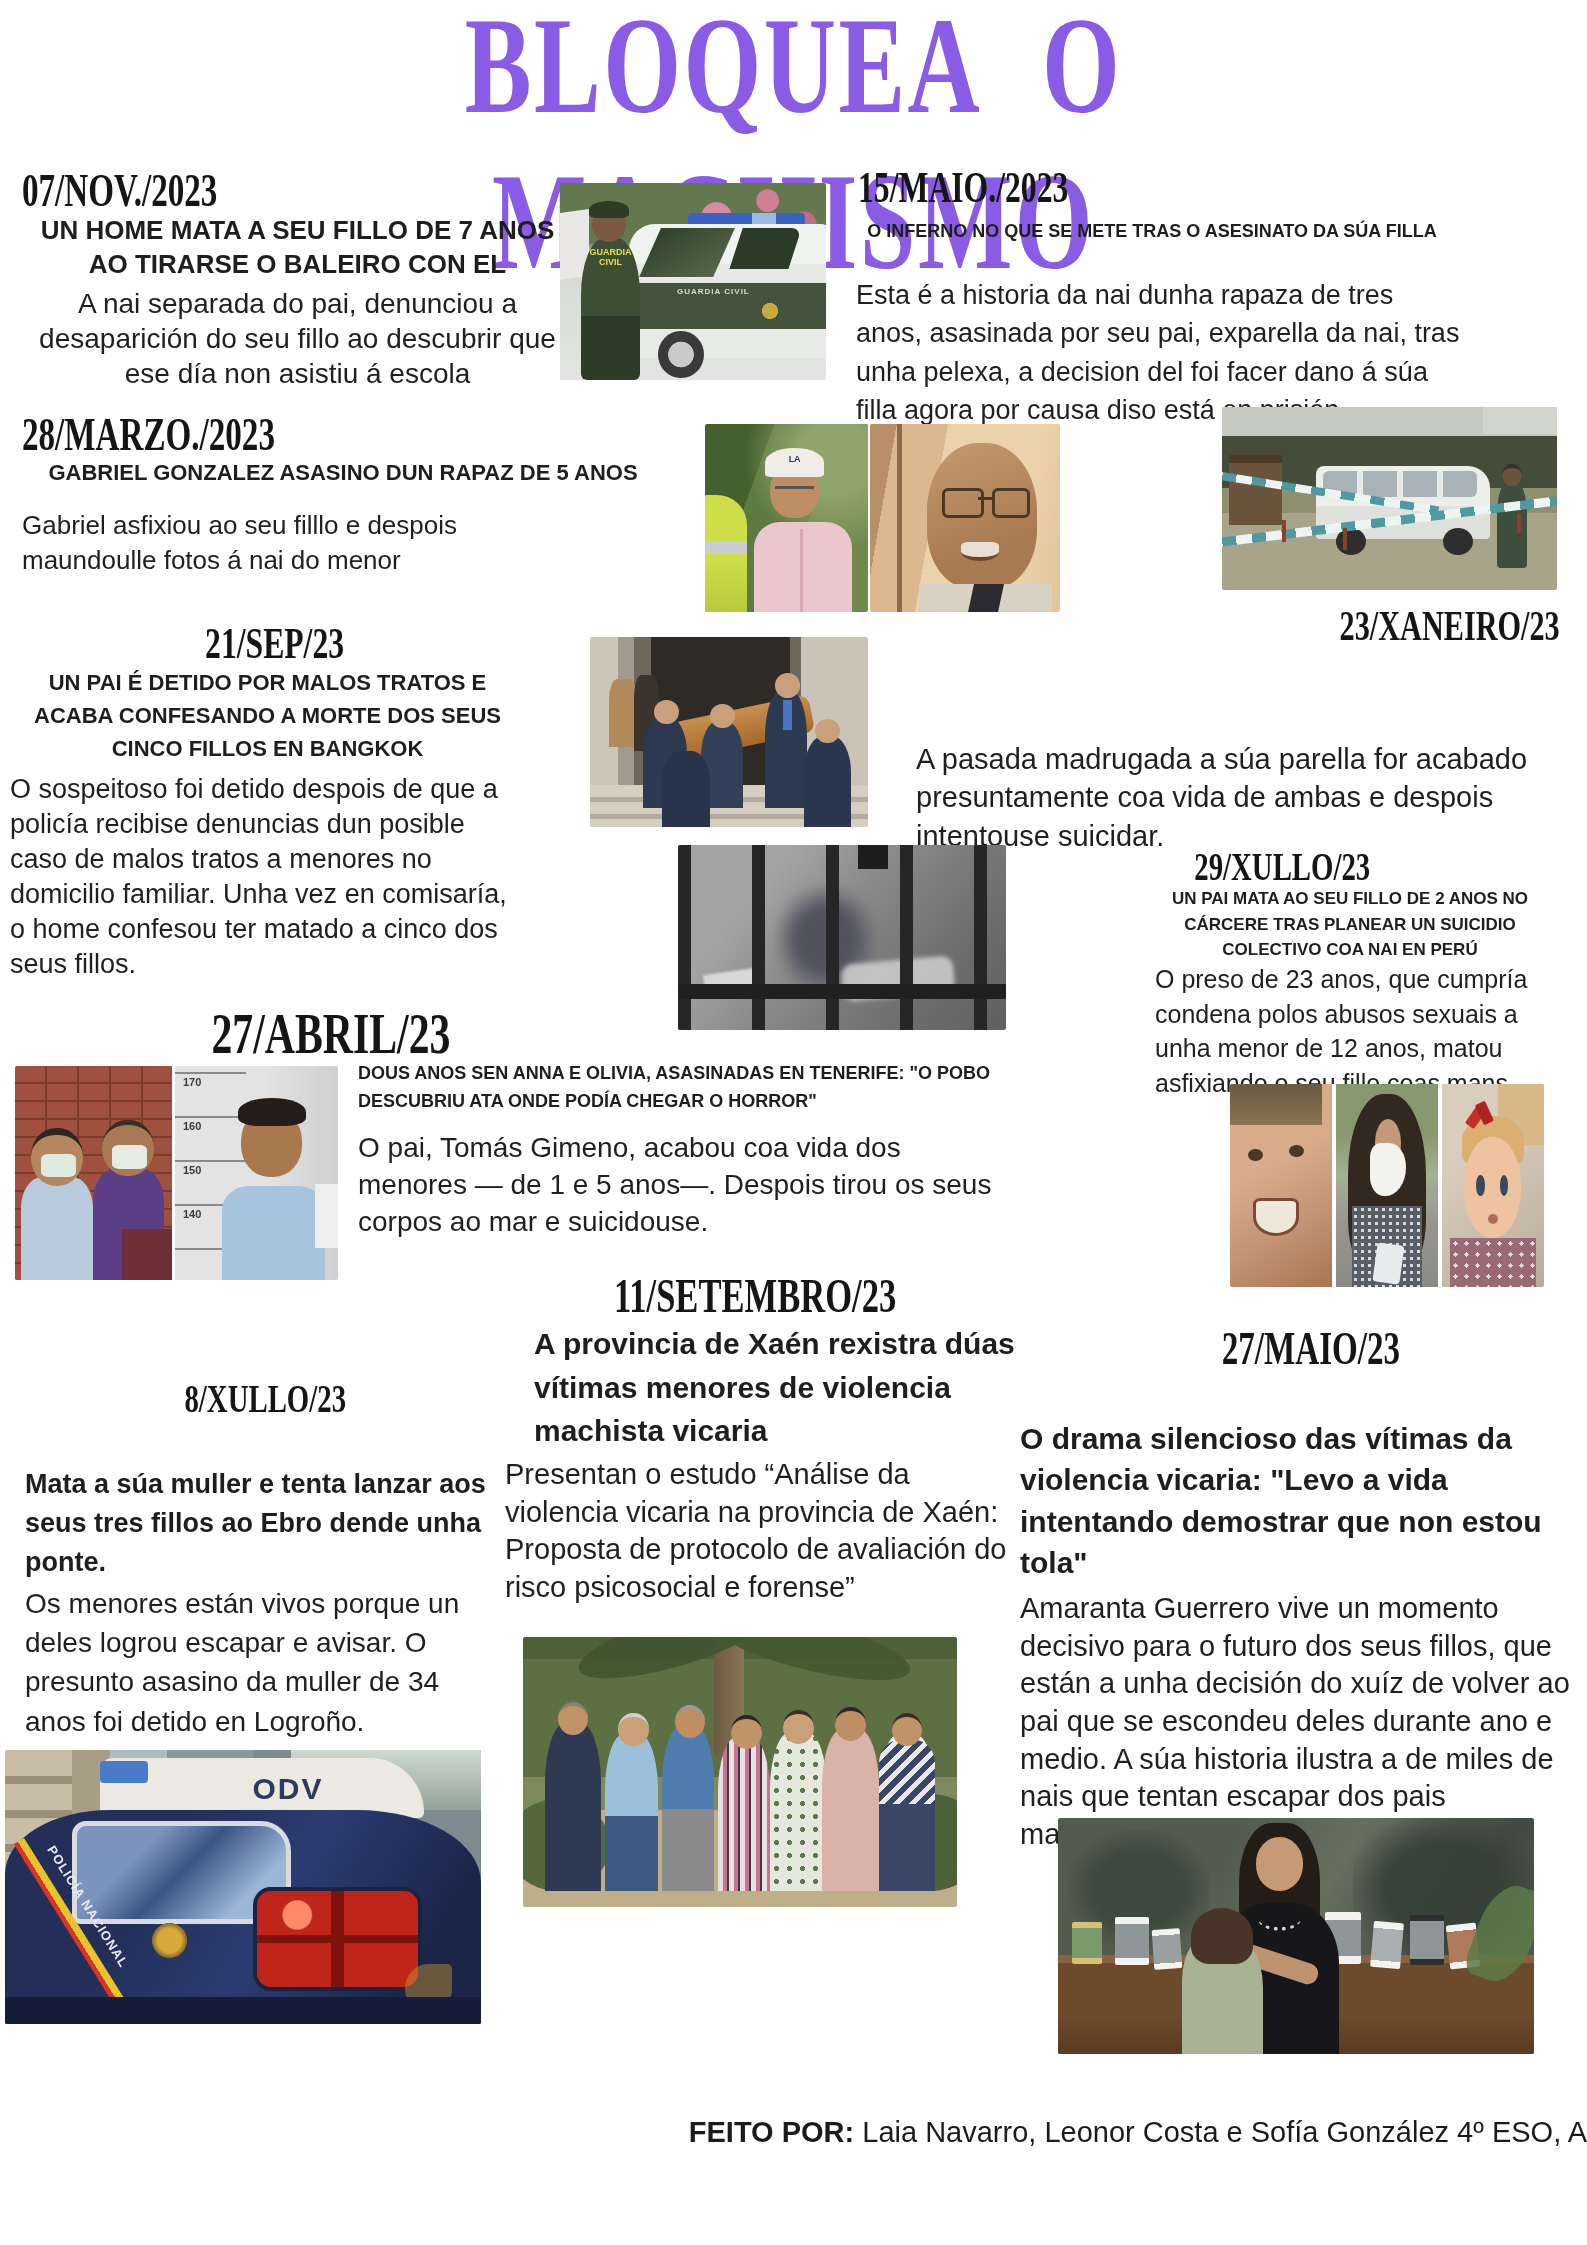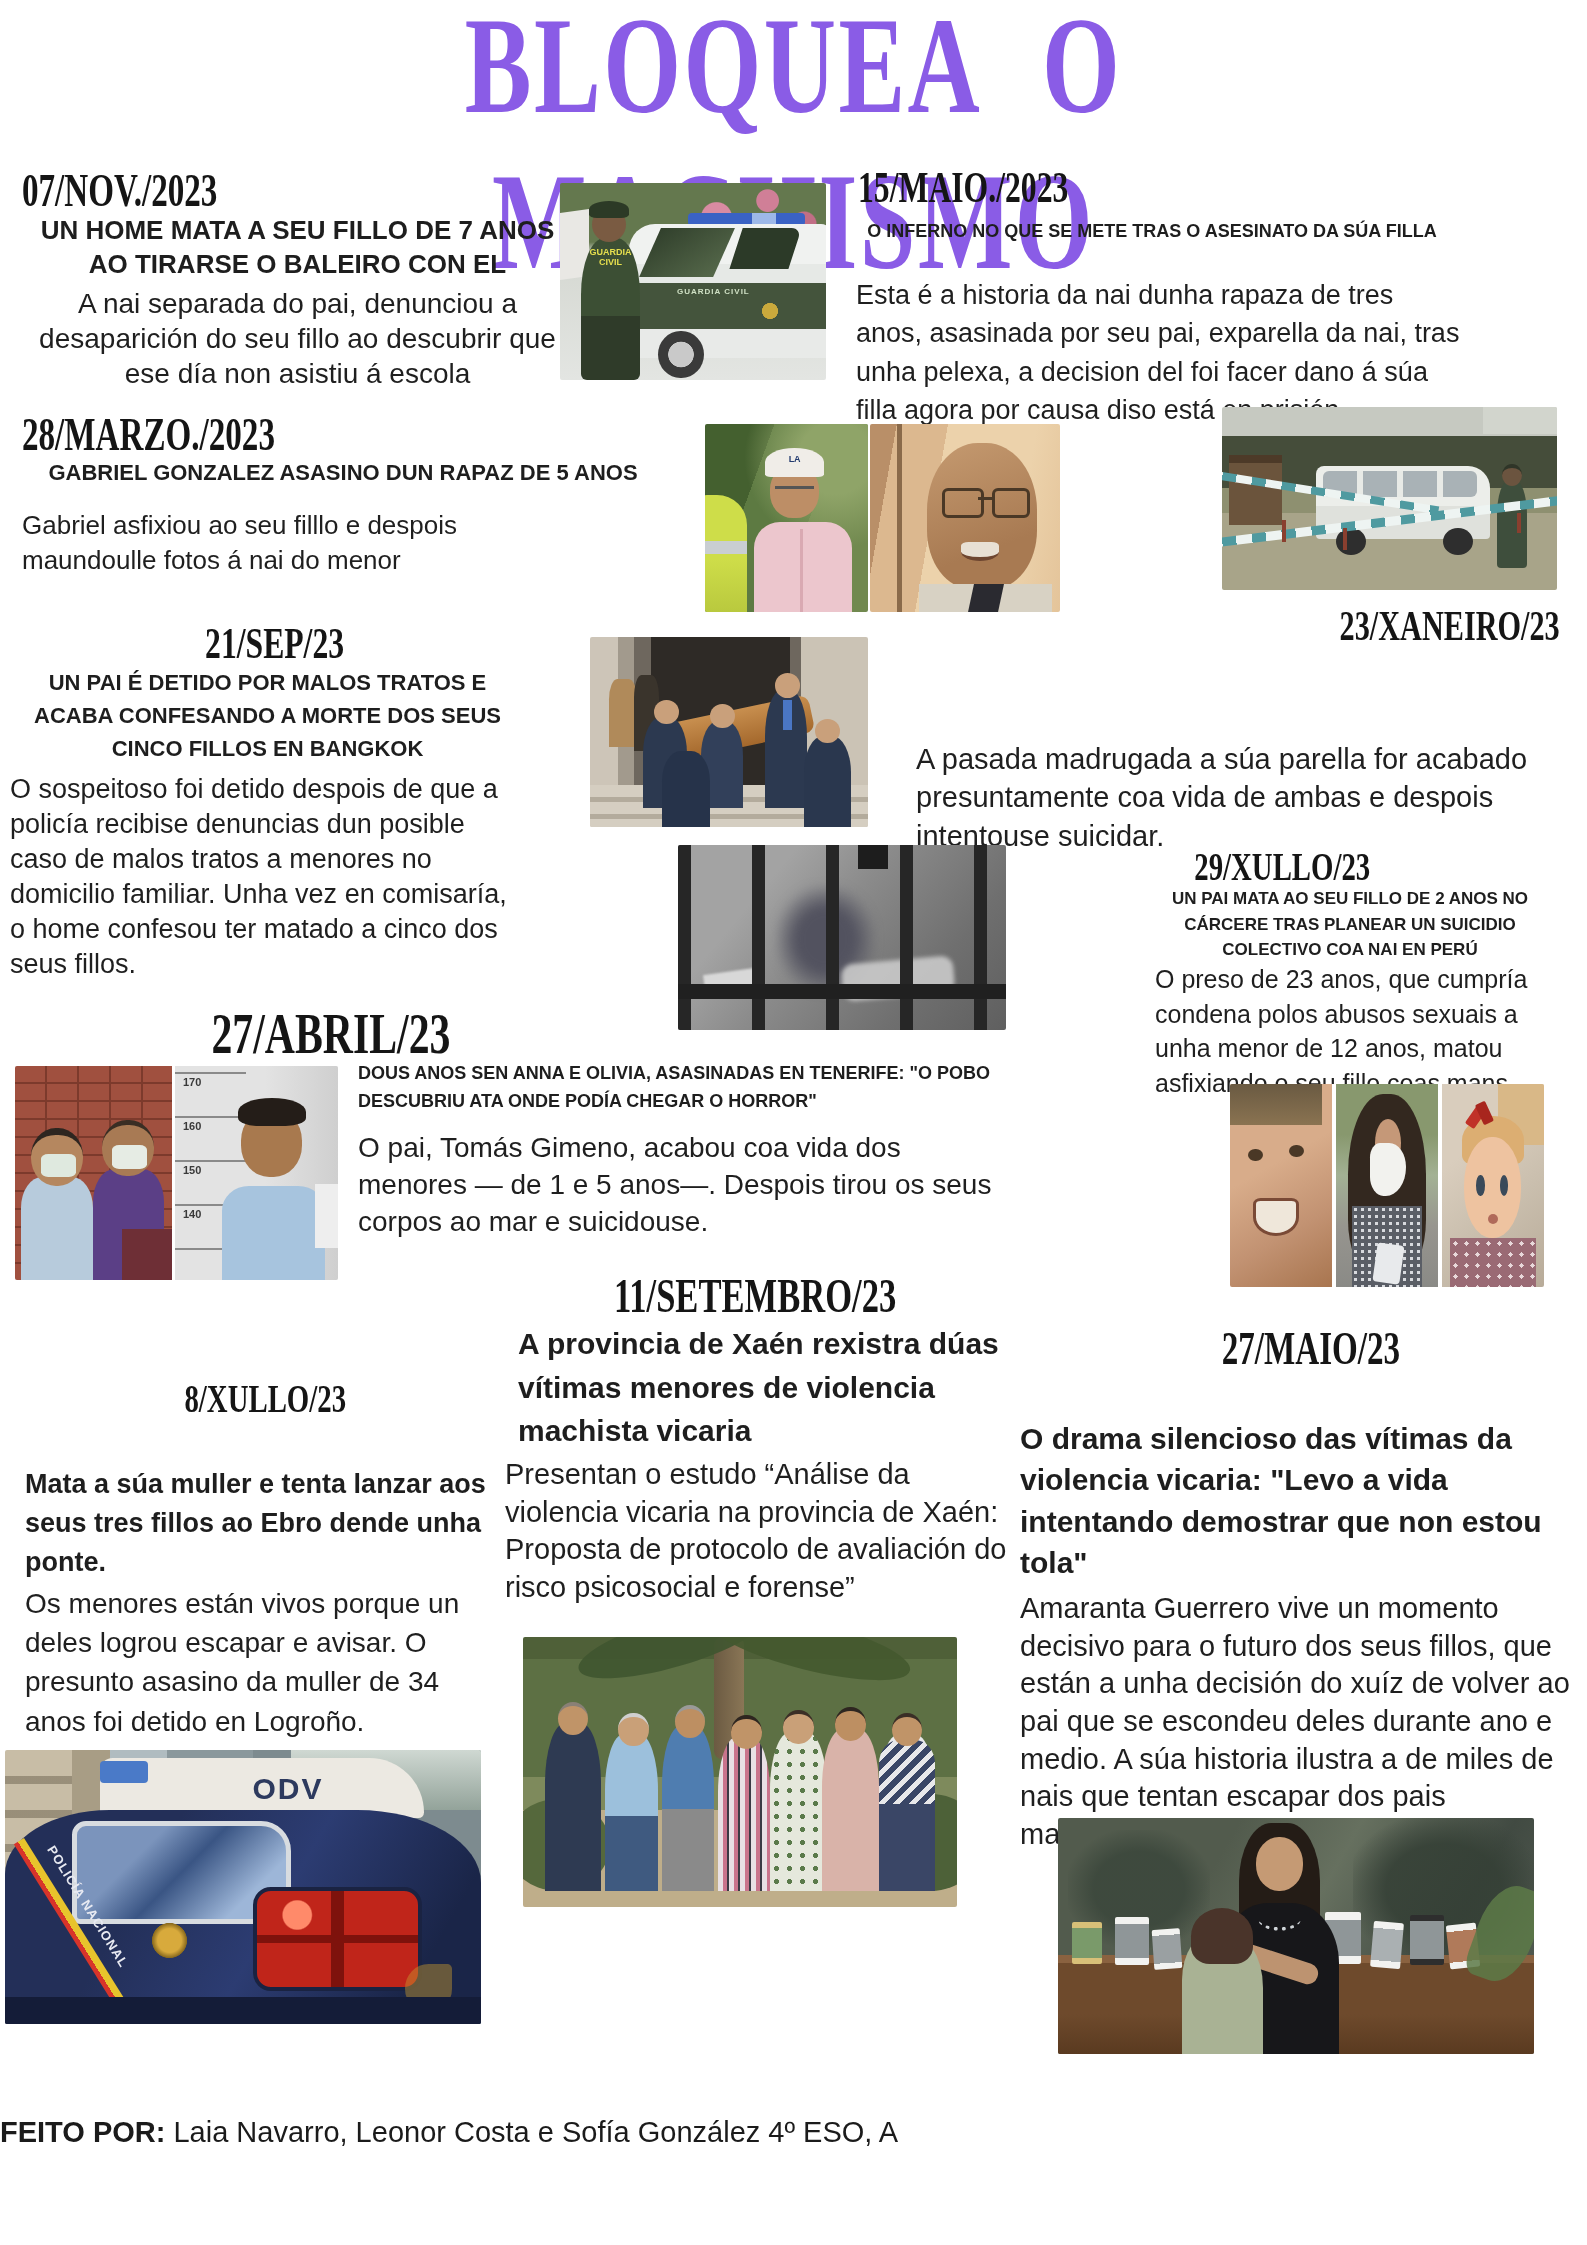--- a/index.html
+++ b/index.html
@@ -50,36 +50,36 @@
   #h-xullo29{left:1150px;top:886px;width:400px;text-align:center;font-size:17px;line-height:1.5}
   #b-xullo29{left:1155px;top:962px;width:382px;font-size:25px;line-height:1.38}
 
   #d-abril27{left:165px;top:1000px;width:320px;text-align:center;font-size:58px}
   #ph-threemen{left:15px;top:1066px;width:323px;height:214px}
   #h-tenerife{left:358px;top:1060px;width:655px;text-align:left;font-size:18px;line-height:1.55}
   #b-tenerife{left:358px;top:1130px;width:650px;font-size:28px;line-height:1.32}
   #ph-triptych{left:1230px;top:1084px;width:314px;height:203px}
 
   #d-setembro11{left:545px;top:1268px;width:420px;text-align:center;font-size:48px}
-  #h-xaen{left:518px;top:1322px;width:505px;font-size:30px;line-height:1.45}
+  #h-xaen{left:534px;top:1322px;width:505px;font-size:30px;line-height:1.45}
   #b-xaen{left:505px;top:1456px;width:512px;font-size:29px;line-height:1.3}
 
   #d-xullo8{left:120px;top:1375px;width:290px;text-align:center;font-size:40px}
   #h-ebro{left:25px;top:1465px;width:465px;font-size:27px;line-height:1.45}
   #b-ebro{left:25px;top:1584px;width:465px;font-size:28px;line-height:1.4}
 
   #d-maio27{left:1105px;top:1322px;width:330px;text-align:right;font-size:46px}
   #h-drama{left:1020px;top:1418px;width:566px;font-size:30px;line-height:1.38}
   #b-drama{left:1020px;top:1590px;width:552px;font-size:29px;line-height:1.3}
 
   #ph-group{left:523px;top:1637px;width:434px;height:270px}
   #ph-odv{left:5px;top:1750px;width:476px;height:274px}
   #ph-mother{left:1058px;top:1818px;width:476px;height:236px}
 
-  #footer{position:absolute;left:0;top:2116px;width:1587px;text-align:left;
+  #footer{position:absolute;left:0;top:2116px;width:1587px;text-align:right;
           font-size:29px;color:#1b1b1b}
   #footer b{font-weight:700}
 </style>
 </head>
 <body>
 
 <div class="canvas">
 
   <h1 id="title"><span class="cond oc">BLOQUEA O MACHISMO</span></h1>
 

